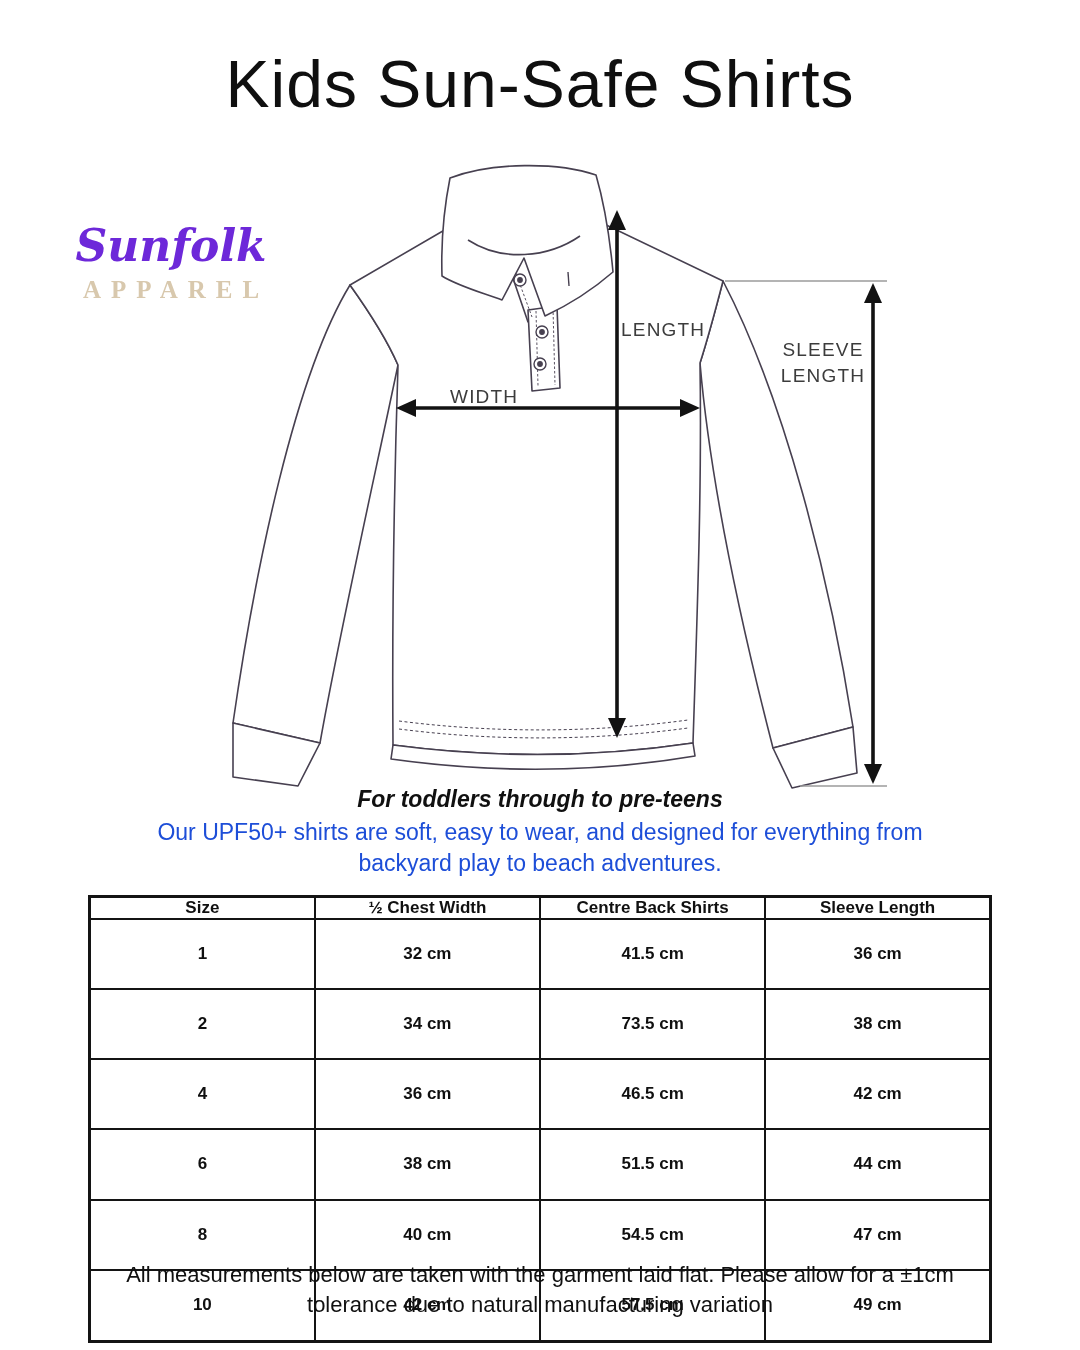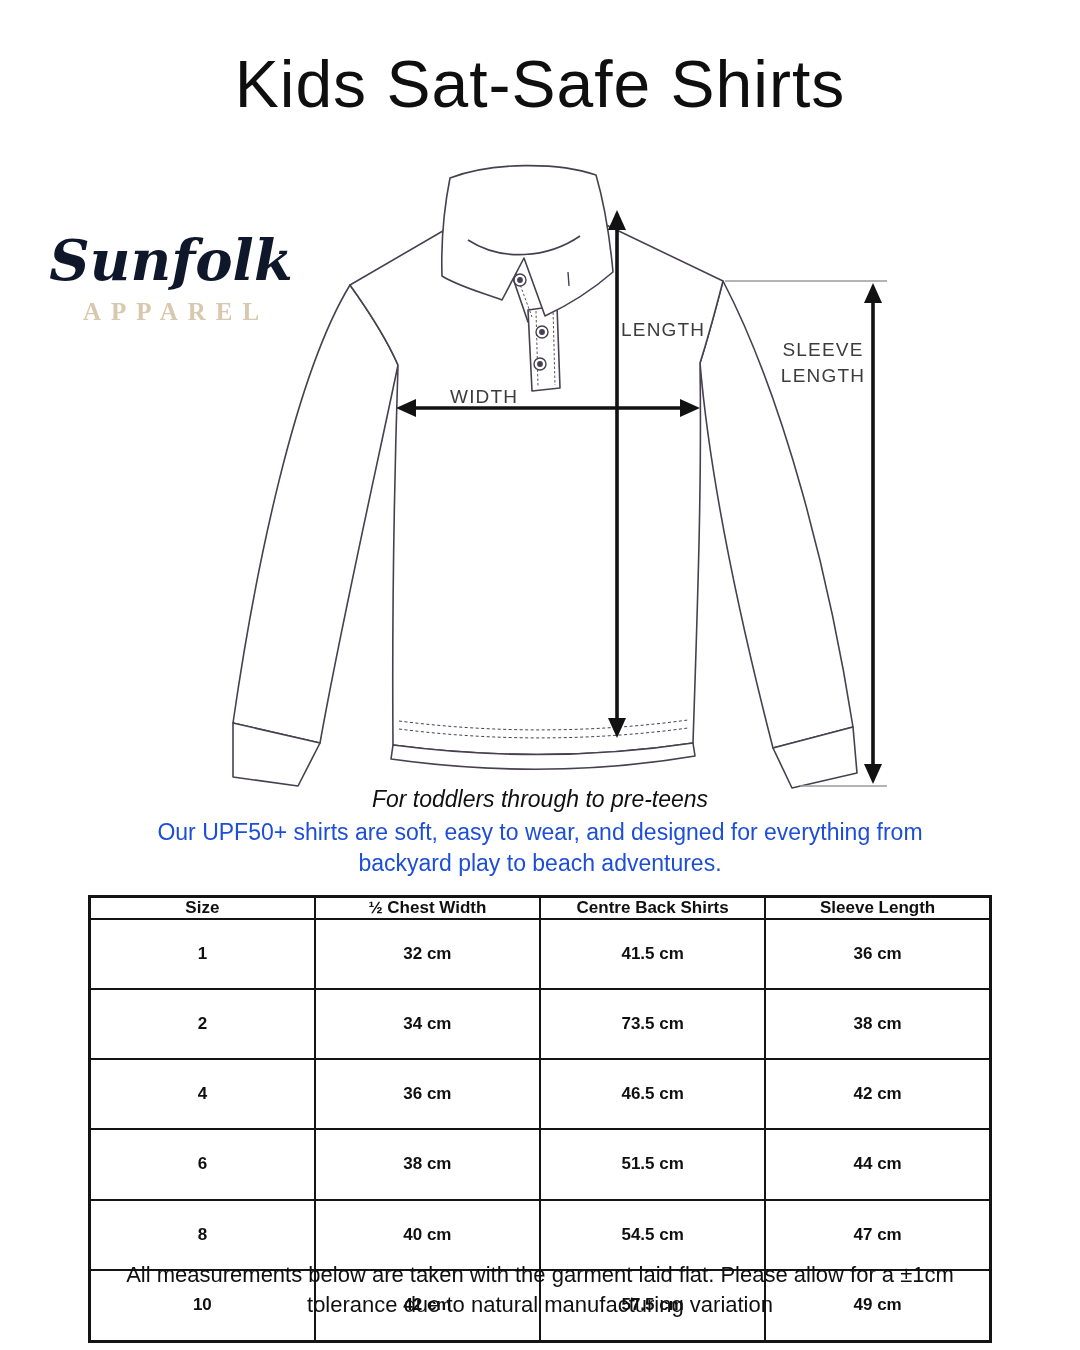--- a/index.html
+++ b/index.html
@@ -3,46 +3,46 @@
 <meta charset="utf-8">
 <style>
   html,body{margin:0;padding:0;background:#fff;}
   .page{position:relative;width:1080px;height:1350px;background:#ffffff;overflow:hidden;
         font-family:"Liberation Sans",sans-serif;color:#111;}
   .title{position:absolute;top:46px;left:0;width:1080px;text-align:center;margin:0;
          font-family:"Liberation Sans",sans-serif;font-weight:400;font-size:66px;
          letter-spacing:1px;color:#0f0f0f;}
   .logo{position:absolute;left:38px;top:222px;width:266px;text-align:center;}
   .logo-script{font-family:"DejaVu Serif",serif;font-style:italic;font-weight:700;
-               font-size:56px;line-height:1.1;color:#0f172a;margin-top:8px;}
+               font-size:44px;line-height:1.1;color:#6d28d9;}
   .logo-caps{margin-top:6px;font-family:"Liberation Serif",serif;font-weight:700;
              font-size:25px;letter-spacing:10px;padding-left:10px;color:#d8c8ad;}
   .shirt-svg{position:absolute;left:180px;top:150px;width:720px;height:660px;}
   .lbl{position:absolute;font-size:19px;letter-spacing:1.2px;color:#3c3c3c;line-height:26px;}
   .lbl-length{left:621px;top:317px;}
   .lbl-width{left:422px;top:384px;margin-left:28px;}
   .lbl-sleeve{left:743px;top:337px;width:160px;text-align:center;}
   .tagline{position:absolute;top:786px;left:0;width:1080px;text-align:center;
-           font-weight:400;font-style:italic;font-size:23px;color:#101010;}
+           font-weight:700;font-style:italic;font-size:23px;color:#101010;}
   .description{position:absolute;top:817px;left:130px;width:820px;text-align:center;
                font-size:23px;line-height:31px;color:#1d4ed8;}
   .size-table{position:absolute;left:88px;top:895px;width:904px;height:448px;
               border-collapse:collapse;table-layout:fixed;}
   .size-table th,.size-table td{border:2px solid #141414;text-align:center;vertical-align:middle;
               font-size:17px;font-weight:700;color:#101010;padding:0;}
   .size-table{border:3px solid #141414;}
   .footnote{position:absolute;top:1252px;left:90px;width:900px;text-align:center;
             font-size:22px;line-height:30px;color:#101010;margin-top:8px;}
 </style>
 </head>
 <body>
 
 <div class="page">
 
-  <h1 class="title">Kids Sat-Safe Shirts</h1>
+  <h1 class="title">Kids Sun-Safe Shirts</h1>
 
   <div class="logo">
     <div class="logo-script">Sunfolk</div>
     <div class="logo-caps">APPAREL</div>
   </div>
 
   <svg class="shirt-svg" viewBox="0 0 720 660" fill="none" xmlns="http://www.w3.org/2000/svg">
     <g stroke="#474050" stroke-width="1.6" fill="#ffffff" stroke-linejoin="round">
 
       <path d="M 170,135 C 115,225 75,420 53,573 L 140,593 C 160,480 195,325 218,215 C 208,192 190,163 170,135 Z"></path>

